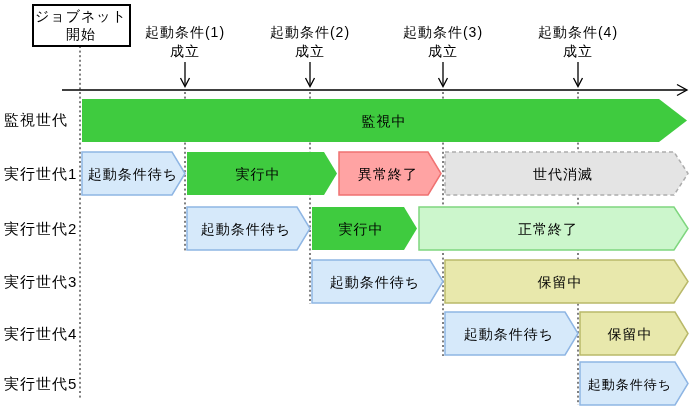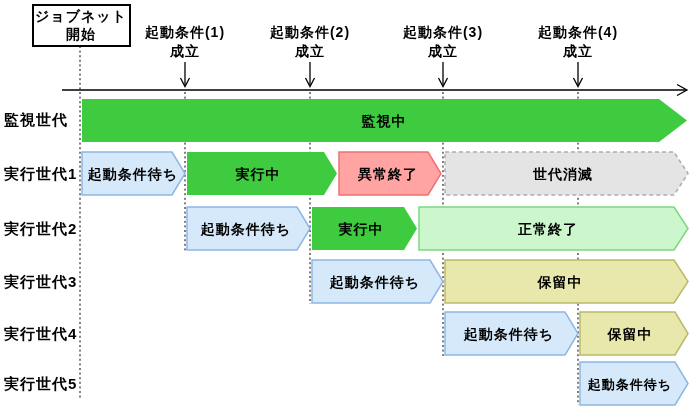--- a/index.html
+++ b/index.html
@@ -1,16 +1,16 @@
 <!DOCTYPE html>
 <html><head>
 <meta charset="utf-8">
 <style>
   html,body{margin:0;padding:0;background:#fff;}
-  .stage{position:relative;width:690px;height:408px;background:#fff;overflow:hidden;font-weight:bold;}
+  .stage{position:relative;width:690px;height:408px;background:#fff;overflow:hidden;}
   svg{display:block;}
   .t{font-family:"Liberation Sans","DejaVu Sans",sans-serif;fill:#000;letter-spacing:1px;}
   .t13{font-size:13px;}
   .t14{font-size:14px;}
   .t15{font-size:15px;}
   .mid{text-anchor:middle;}
   .startbox{fill:#ffffff;stroke:#000000;stroke-width:2;}
   .axis{stroke:#000000;stroke-width:1.3;fill:none;}
   .guide{stroke:#000000;stroke-width:1;stroke-dasharray:2 2.6;fill:none;}
   .b-run{stroke:none;}

